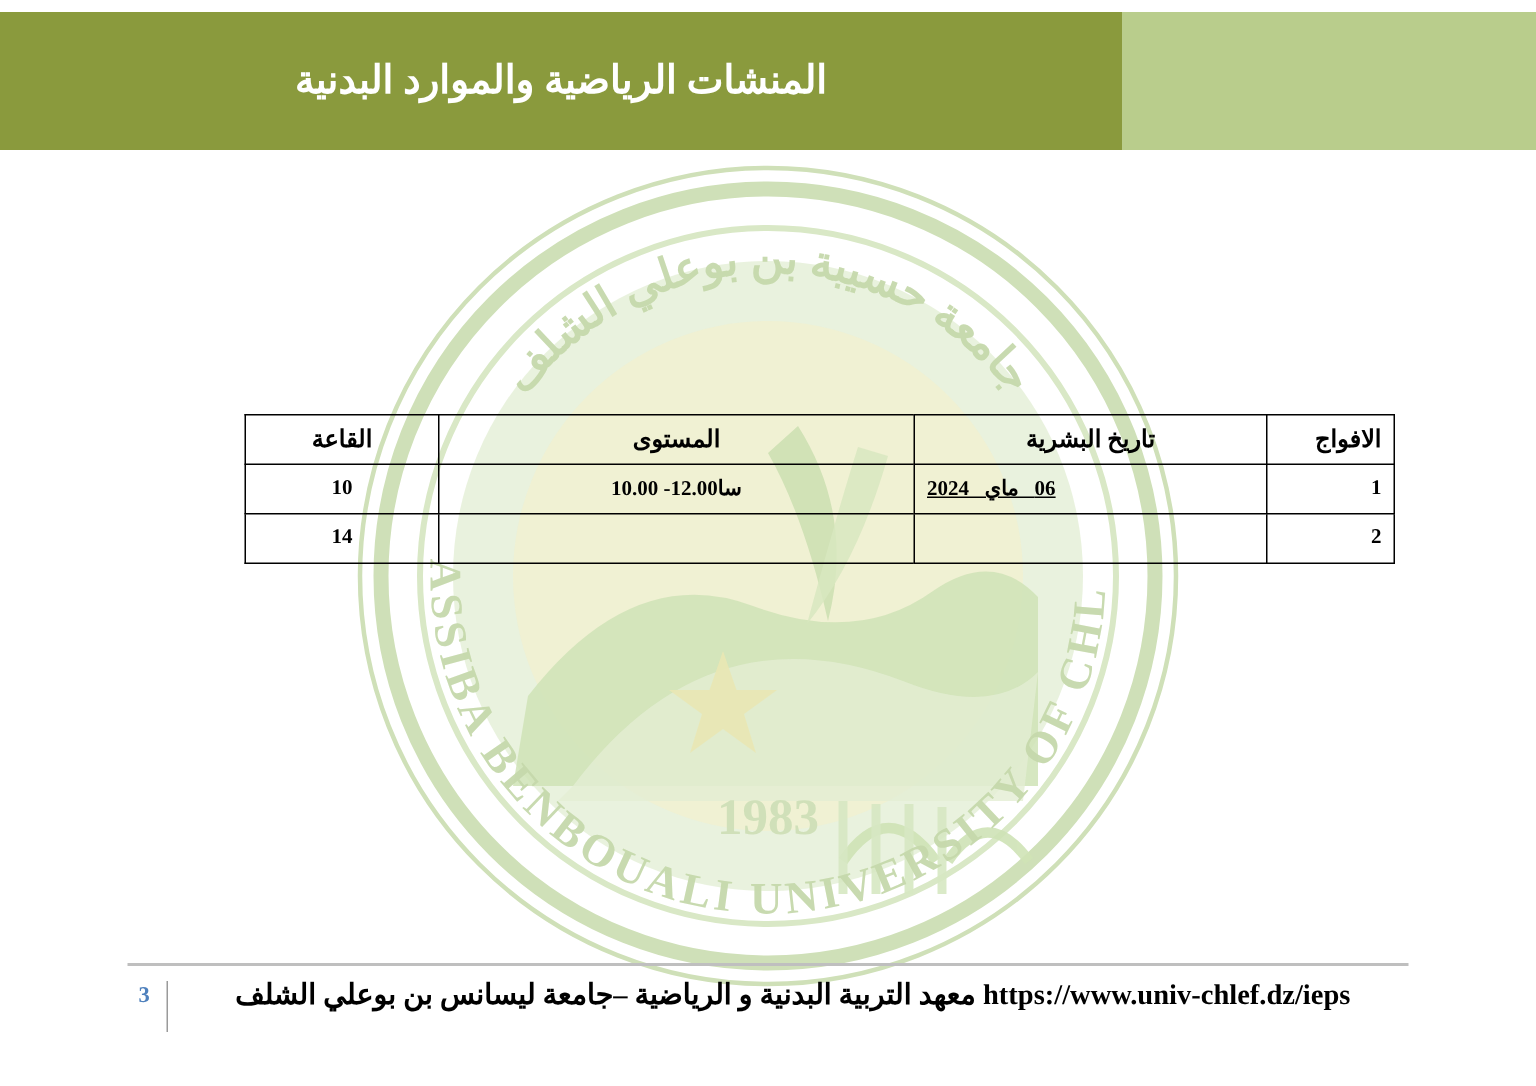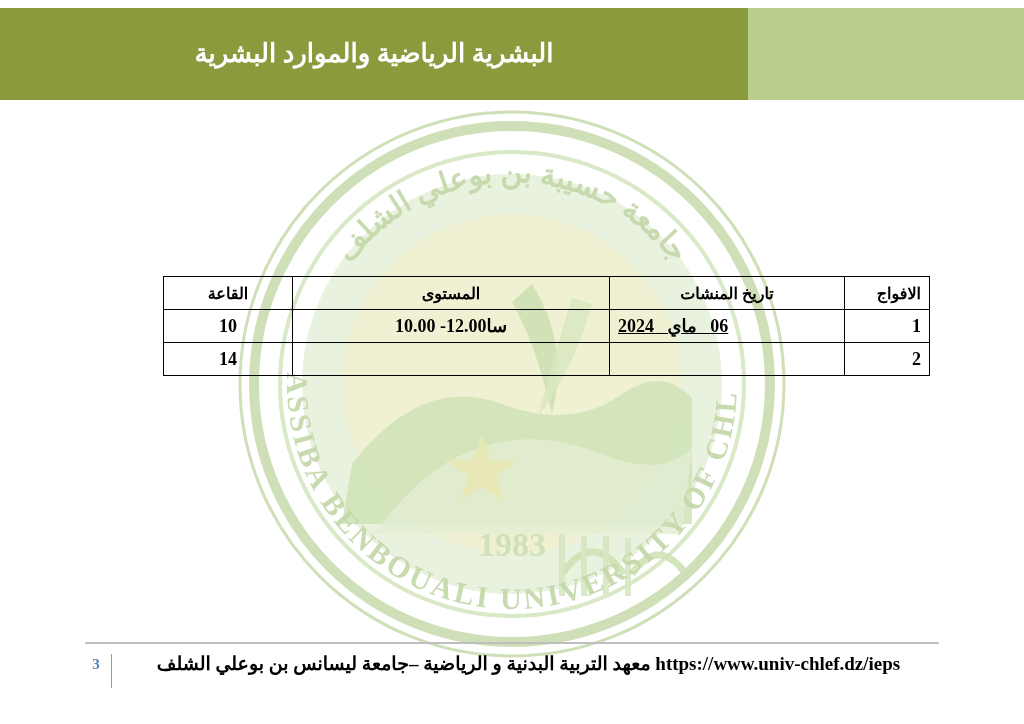--- a/index.html
+++ b/index.html
@@ -73,21 +73,21 @@
   }
   table.schedule {
     border-collapse: collapse;
     width: 698px;
     direction: rtl;
     table-layout: fixed;
   }
   table.schedule td, table.schedule th {
     border: 1px solid #000000;
     font-family: "Liberation Serif", serif;
-    font-size: 18px;
+    font-size: 14px;
     font-weight: bold;
     color: #000000;
     padding: 3px 8px;
     height: 26px;
     background: transparent;
   }
   table.schedule th { font-size: 16px; }
   .col-groups   { width: 68px; text-align: right; }
   .col-date     { width: 218px; text-align: left; }
   .col-time     { width: 300px; text-align: center; }
@@ -156,21 +156,21 @@
     direction: ltr;
     unicode-bidi: embed;
     text-align: right;
   }
 </style>
 </head>
 <body>
 
 <div class="header-band">
   <div class="header-left">
-    <div class="header-line">البشرية الرياضية والموارد البشرية</div>
+    <div class="header-line">المنشات الرياضية والموارد البدنية</div>
   </div>
   <div class="header-right"></div>
 </div>
 
 <div class="watermark">
   <svg width="560" height="560" viewBox="0 0 560 560" xmlns="http://www.w3.org/2000/svg">
     <defs>
       <path id="arcBottom" d="M 55,280 A 225,225 0 0 0 505,280"></path>
       <path id="arcTop" d="M 78,280 A 202,202 0 0 1 482,280"></path>
     </defs>
@@ -210,21 +210,21 @@
       <textPath href="#arcTop" startOffset="50%" text-anchor="middle">جامعة حسيبة بن بوعلي الشلف</textPath>
     </text>
   </svg>
 </div>
 
 <div class="schedule-table-wrap">
   <table class="schedule">
     <thead>
       <tr>
         <th class="col-groups hdr-groups">الافواج</th>
-        <th class="col-date hdr-date">تاريخ المنشات</th>
+        <th class="col-date hdr-date">تاريخ البشرية</th>
         <th class="col-time hdr-time">المستوى</th>
         <th class="col-room hdr-room">القاعة</th>
       </tr>
     </thead>
     <tbody>
       <tr>
         <td class="col-groups">1</td>
         <td class="col-date">
           <span class="date-underline">06   ماي   2024</span>
         </td>

